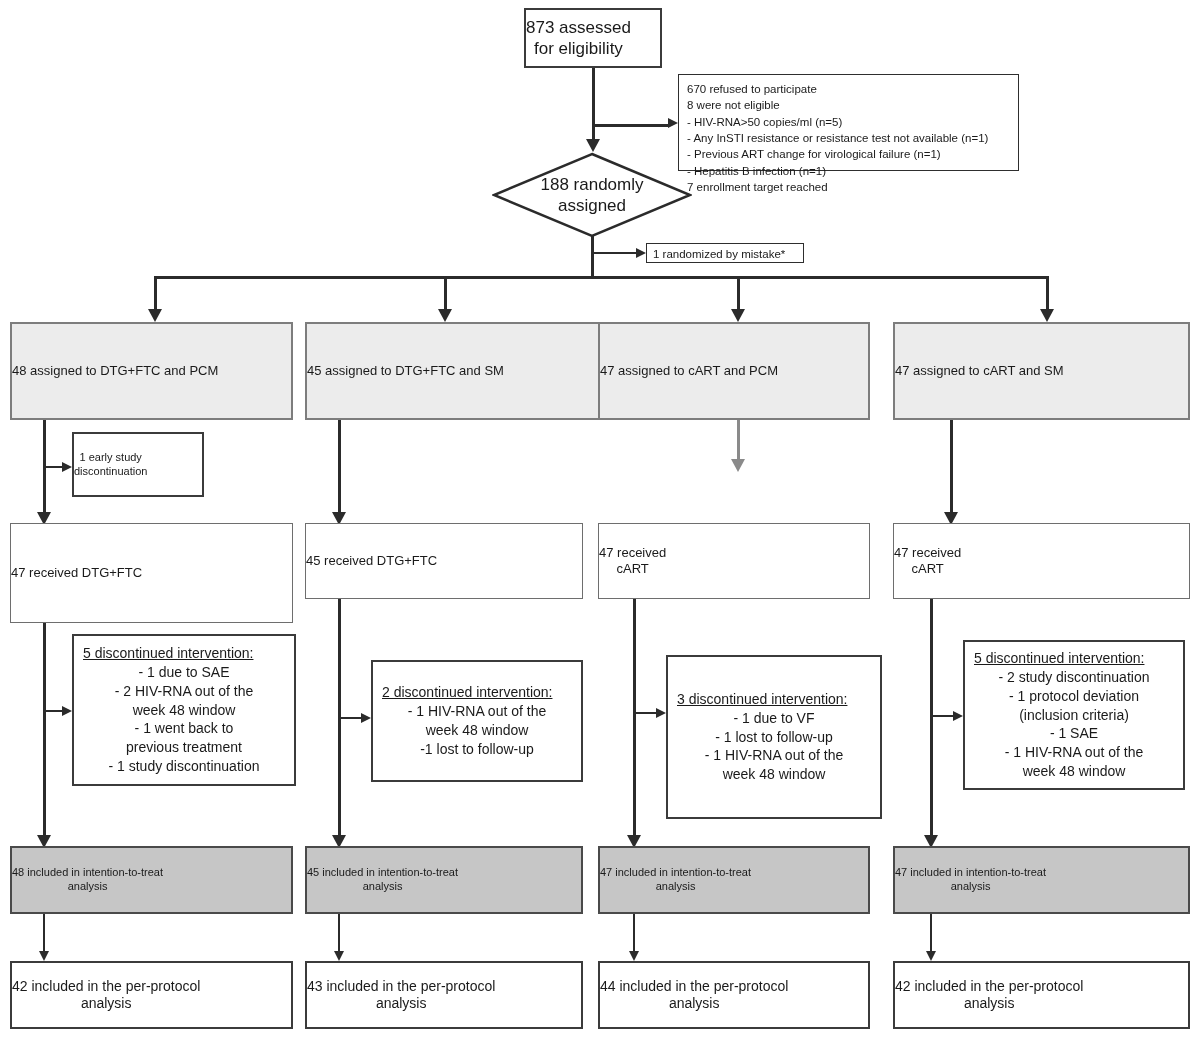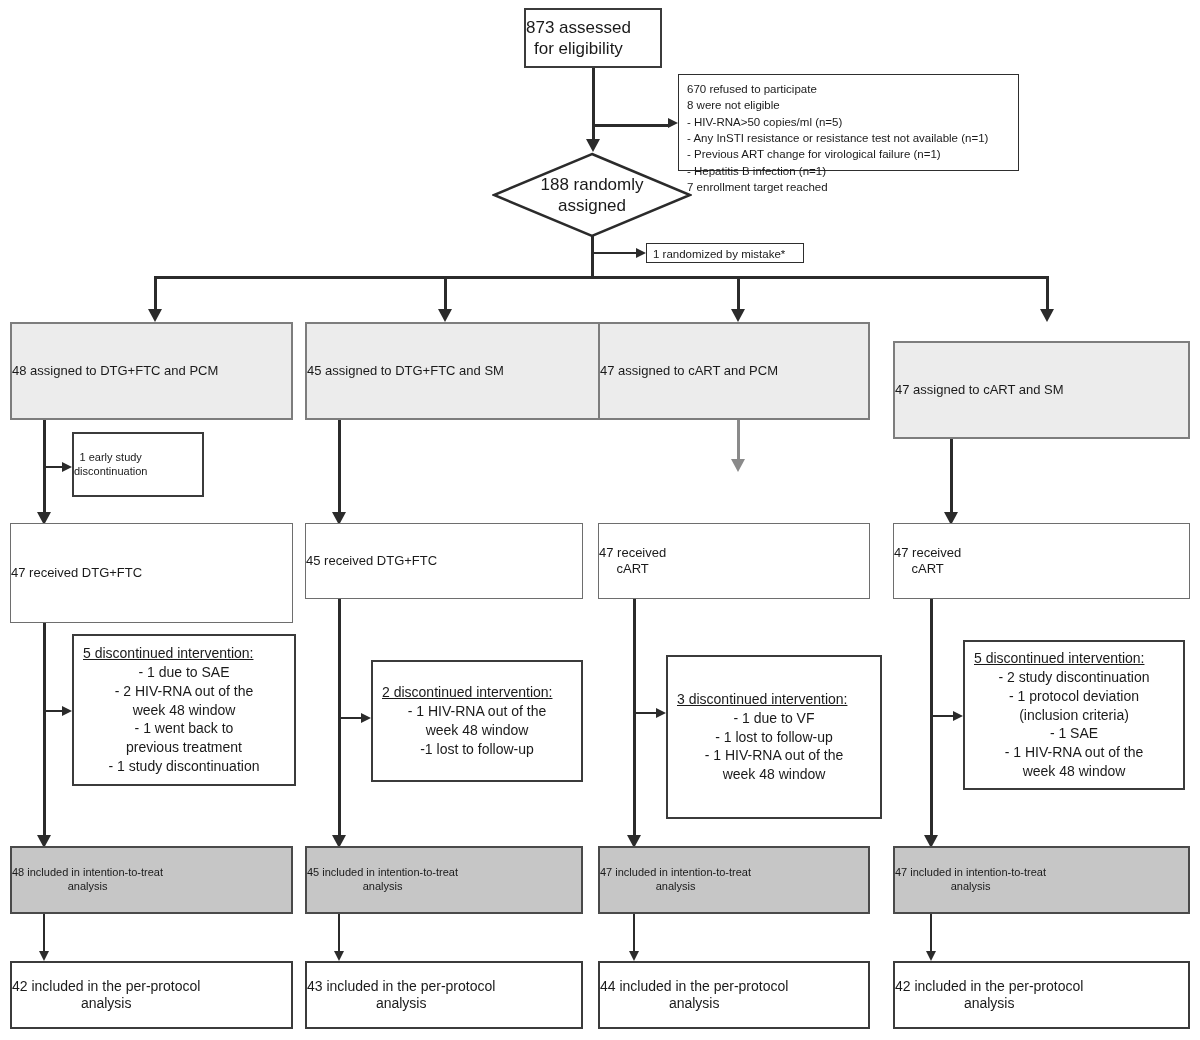--- a/index.html
+++ b/index.html
@@ -200,21 +200,21 @@
 
   <div class="node gray-light fs-mid" style="left:10px; top:322px; width:283px; height:98px;">
     <span class="txt">48 assigned to DTG+FTC and PCM</span>
   </div>
   <div class="node gray-light fs-mid" style="left:305px; top:322px; width:300px; height:98px;">
     <span class="txt">45 assigned to DTG+FTC and SM</span>
   </div>
   <div class="node gray-light fs-mid" style="left:598px; top:322px; width:272px; height:98px;">
     <span class="txt">47 assigned to cART and PCM</span>
   </div>
-  <div class="node gray-light fs-mid" style="left:893px; top:322px; width:297px; height:98px;margin-top:19px;">
+  <div class="node gray-light fs-mid" style="left:893px; top:322px; width:297px; height:98px;">
     <span class="txt">47 assigned to cART and SM</span>
   </div>
 
   <div class="vline" style="left:43px; top:420px; width:2.5px; height:96px;"></div>
   <div class="arrow down" style="left:37px; top:512px;"></div>
   <div class="hline" style="left:44px; top:466px; width:22px; height:2px;"></div>
   <div class="arrow right small" style="left:62px; top:462px;"></div>
   <div class="node fs-small" style="left:72px; top:432px; width:132px; height:65px;">
     <span class="txt">1 early study
 discontinuation</span>

